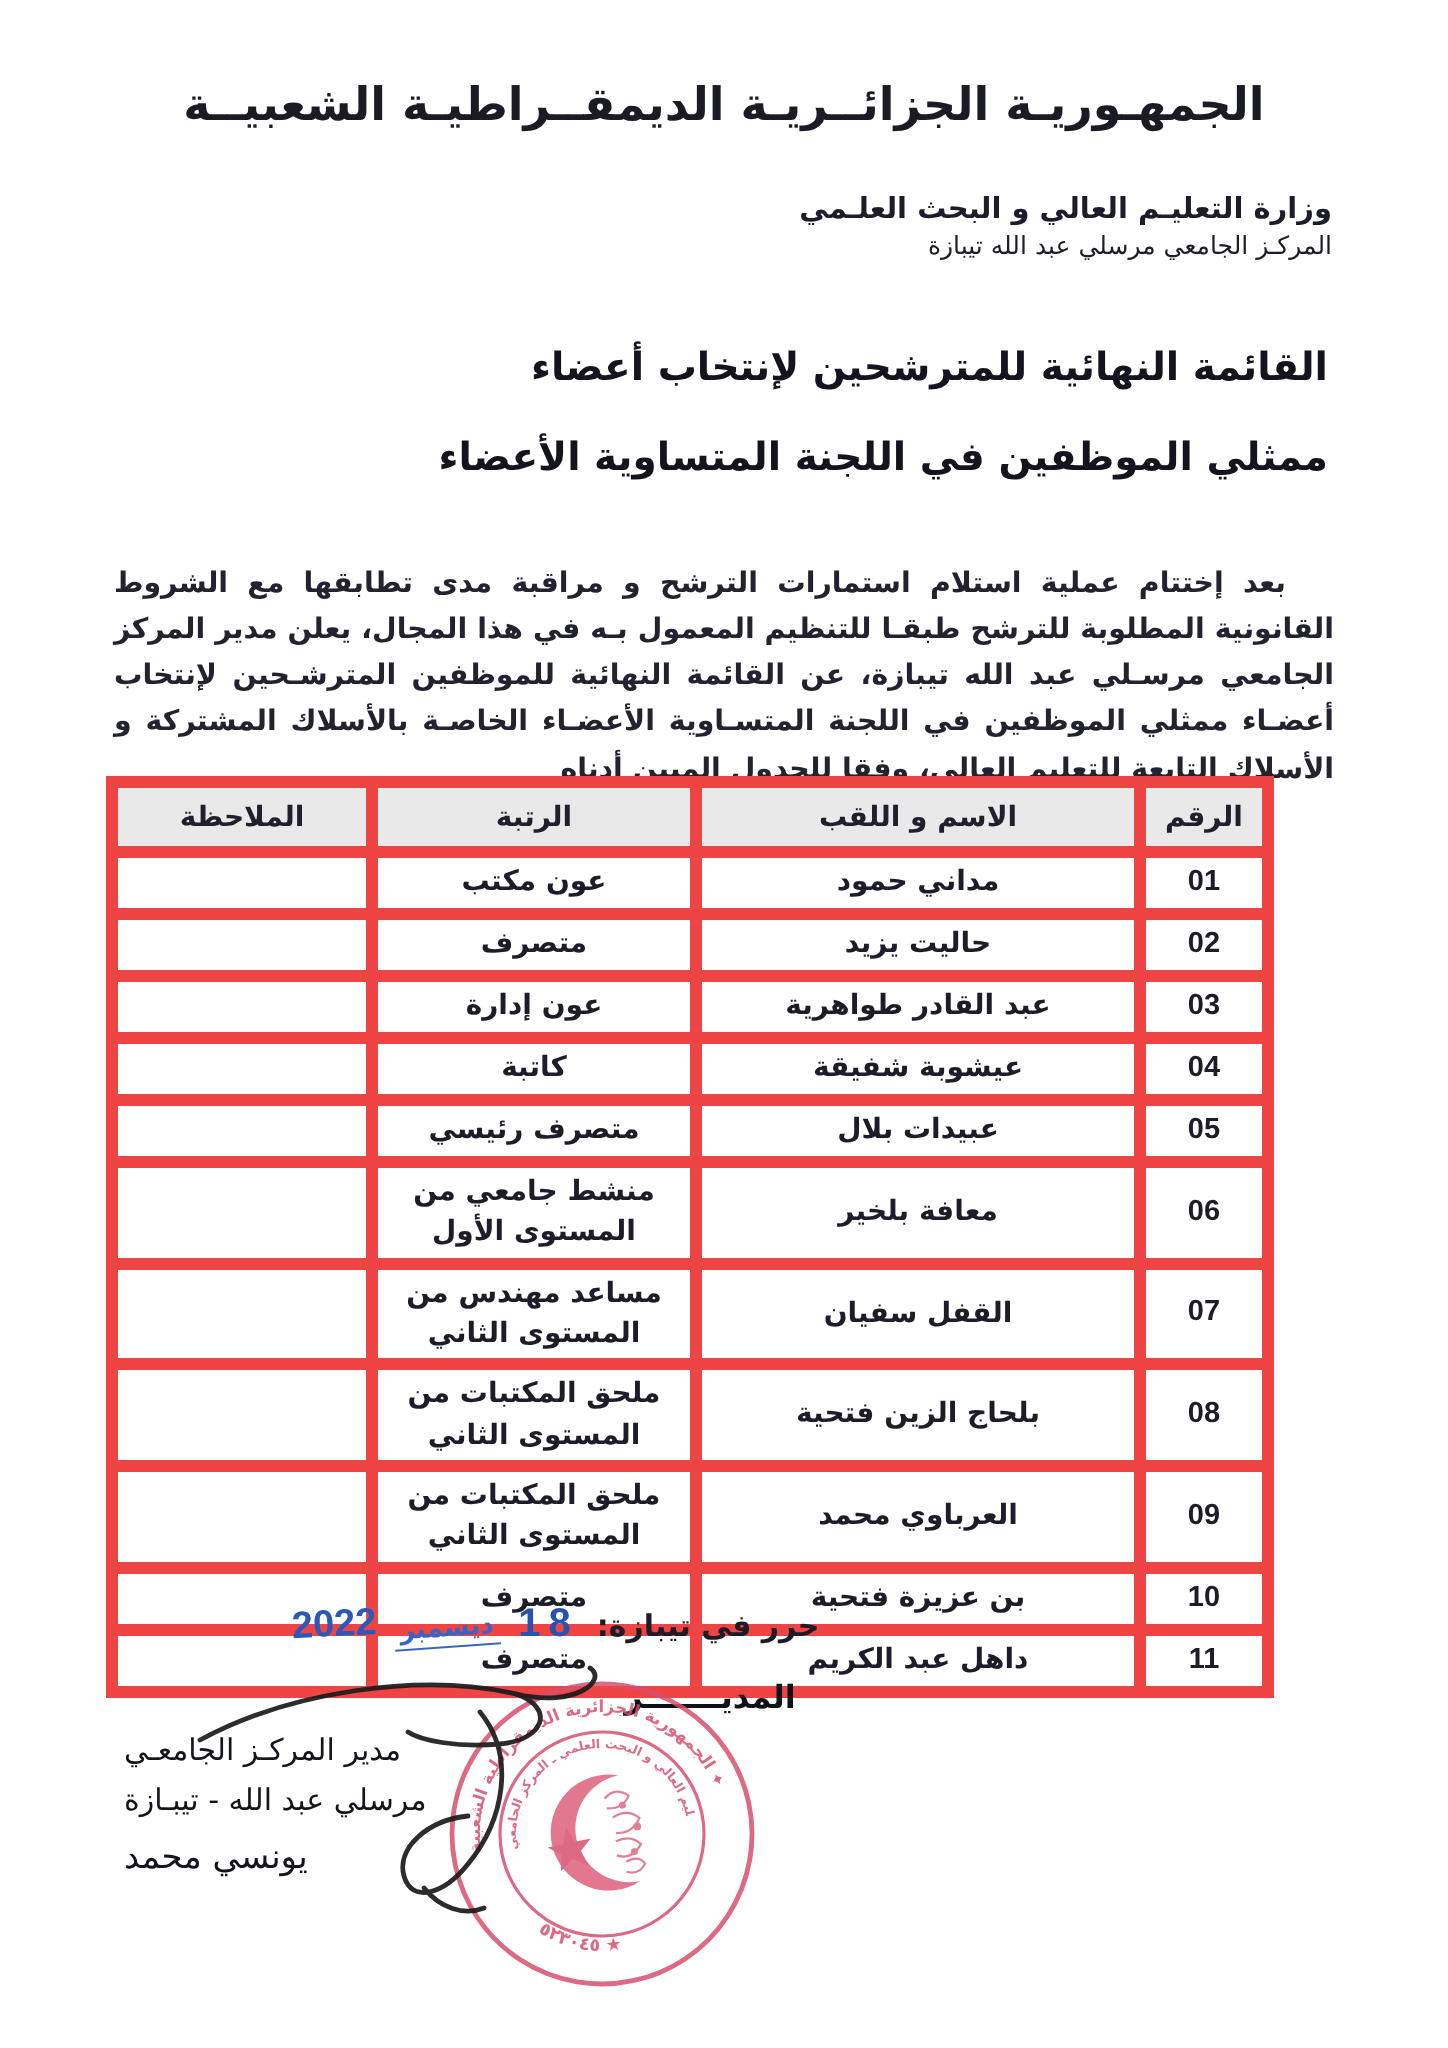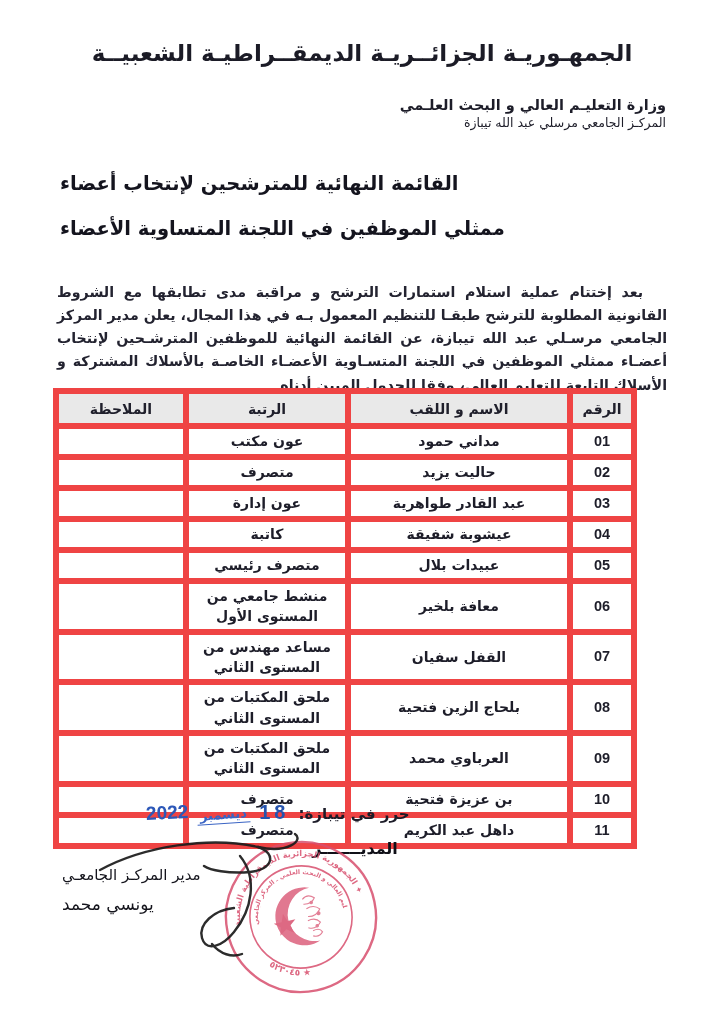--- a/index.html
+++ b/index.html
@@ -14,21 +14,21 @@
     position:absolute; top:40px; left:0; right:0;
     text-align:center; font-size:23px; font-weight:bold; color:#1b1b26;
     direction:rtl; letter-spacing:-0.5px;
   }
   .org-block { position:absolute; top:97px; right:58px; text-align:right; direction:rtl; }
   .org-ministry { font-size:14.5px; font-weight:bold; }
   .org-institution { font-size:12.5px; font-weight:normal; margin-top:2px; }
 
   .doc-title {
     position:absolute; top:172px; left:60px; right:60px;
-    text-align:left; direction:rtl; font-weight:bold; font-size:19.5px; color:#14141e;
+    text-align:right; direction:rtl; font-weight:bold; font-size:19.5px; color:#14141e;
   }
   .doc-title .t-line { margin-bottom:22px; }
 
   .intro {
     position:absolute; top:281px; right:57px; left:57px;
     direction:rtl; text-align:justify; font-size:14.2px; font-weight:bold;
     line-height:1.63; text-indent:24px; color:#232330;
   }
 
   .table-wrap { position:absolute; top:388px; right:87px; }
@@ -207,20 +207,21 @@
     <span class="date-prefix">حرر في تيبازة:</span>
     <span class="date-day">18</span>
     <span class="date-month">ديسمبر</span>
     <span class="date-year">2022</span>
   </div>
 
   <div class="director-title">المديـــــــر</div>
 
   <div class="sig-block">
     <div class="sig-line1">مدير المركـز الجامعـي</div>
+    <div class="sig-line2">مرسلي عبد الله - تيبـازة</div>
     <div class="sig-line3">يونسي محمد</div>
   </div>
 
   <svg class="stamp" viewBox="0 0 166 166" aria-hidden="true">
     <g fill="none" stroke="#d84f6e">
       <circle cx="83" cy="83" r="75" stroke-width="2.4"></circle>
       <circle cx="83" cy="83" r="51" stroke-width="1.6"></circle>
     </g>
     <defs>
       <path id="arc-outer" d="M 22,83 A 61,61 0 1 1 144,83"></path>

